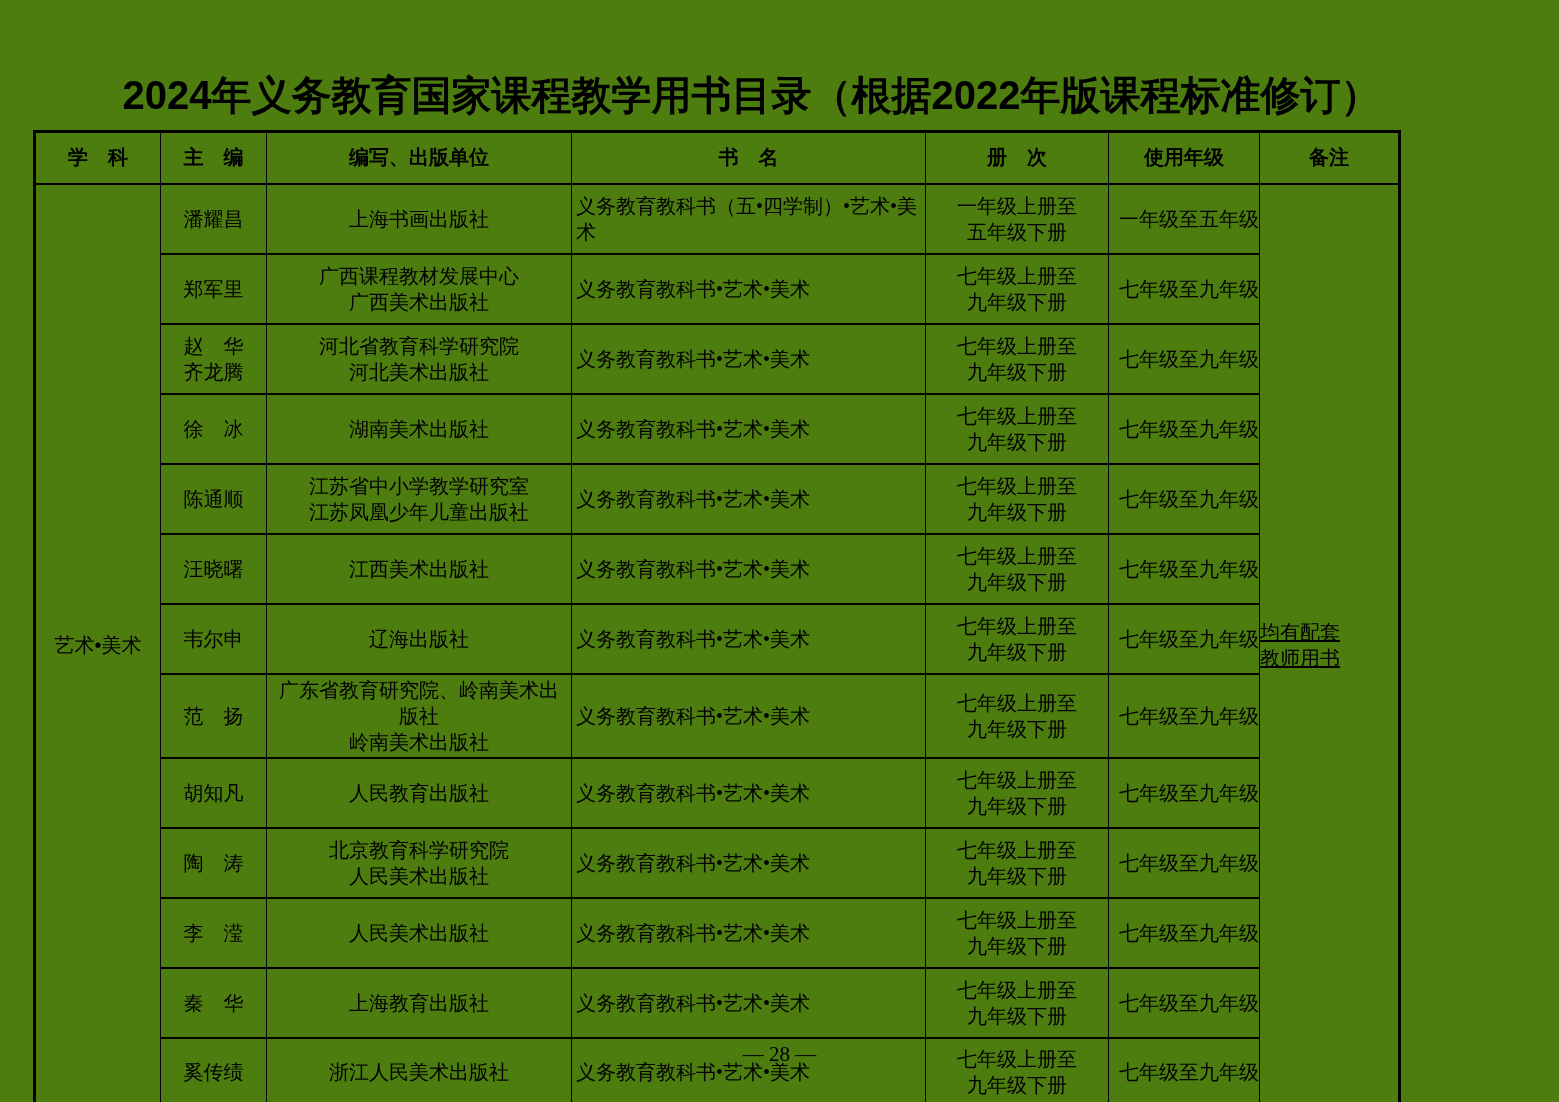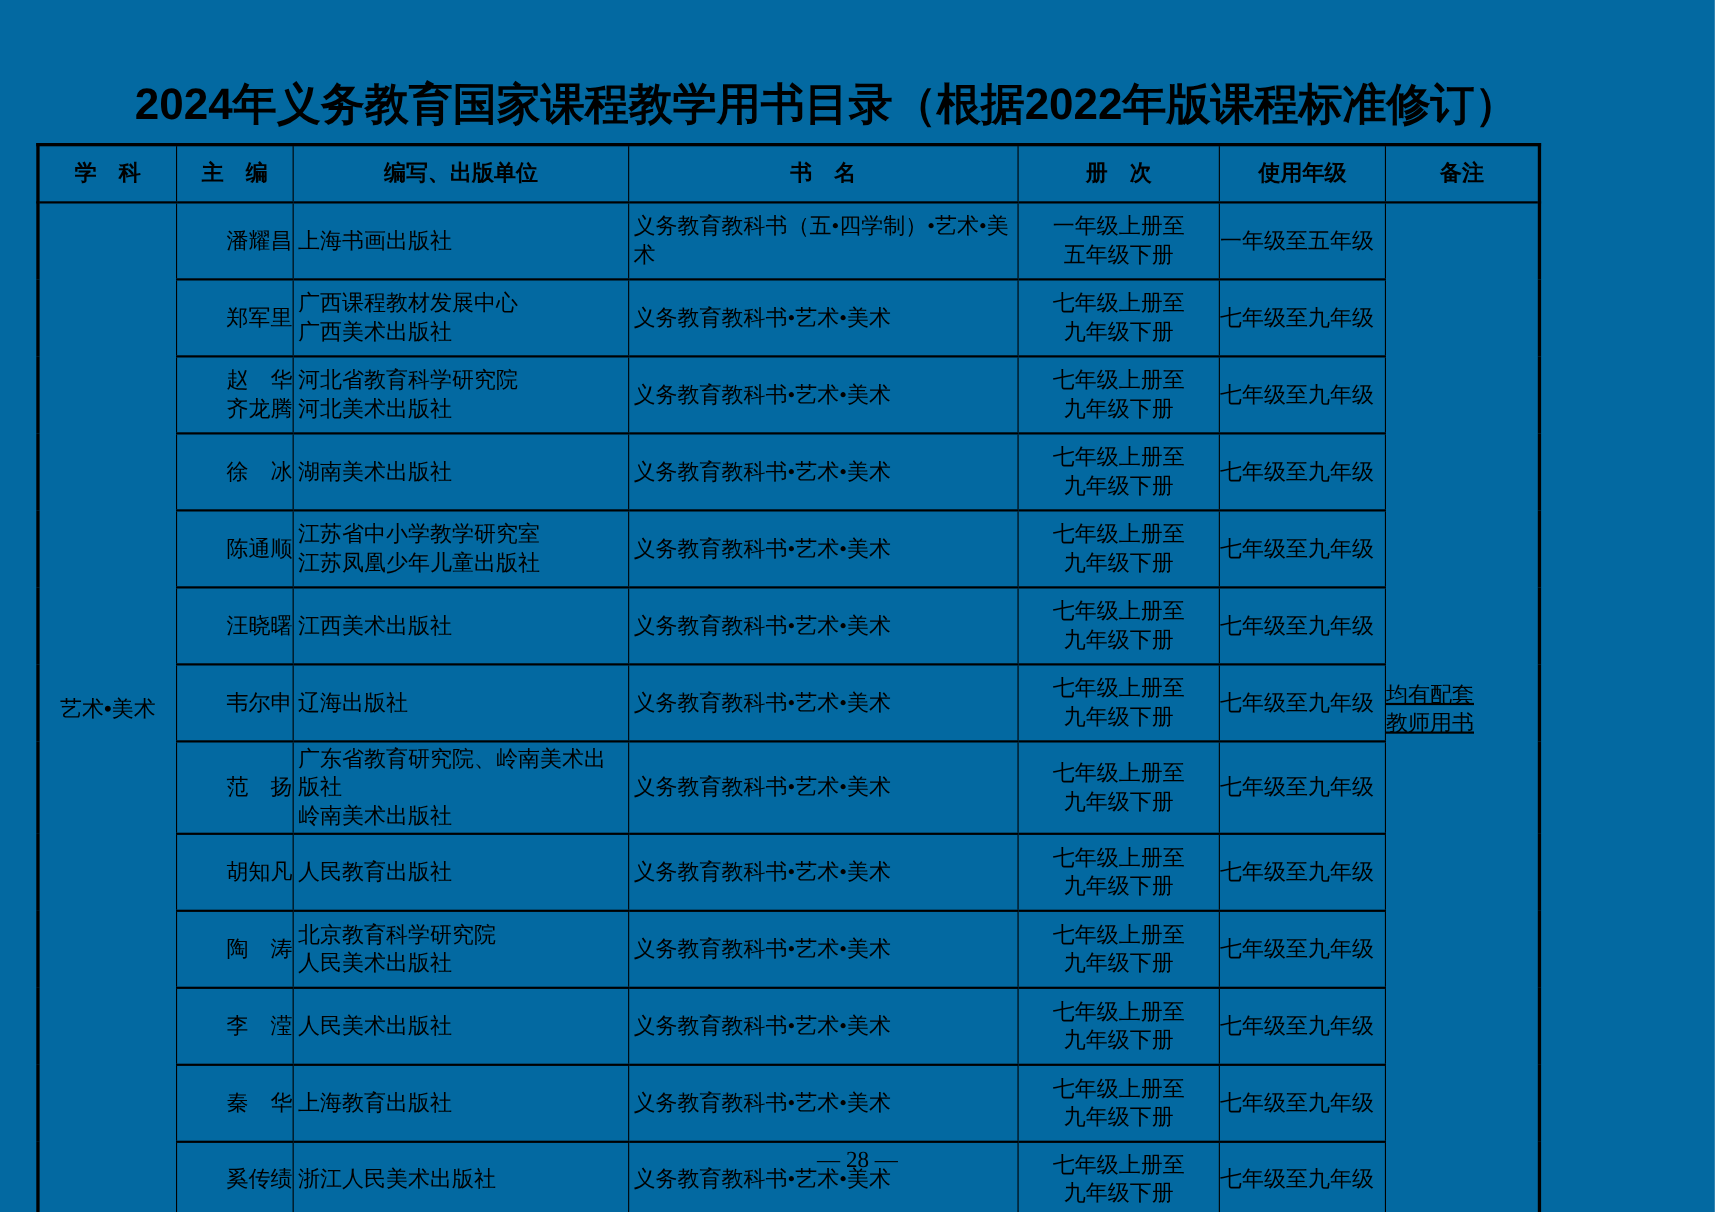--- a/index.html
+++ b/index.html
@@ -1,21 +1,21 @@
 <!DOCTYPE html>
 <html><head>
 <meta charset="utf-8">
 <style>
   * { margin: 0; padding: 0; box-sizing: border-box; }
   html, body { background: #ffffff; }
   .page {
     position: relative;
     width: 1559px;
     height: 1102px;
-    background: #0369a1;
+    background: #4d7c0f;
     overflow: hidden;
     color: #000;
   }
   .doc-title {
     position: absolute;
     top: 72px;
     left: 33px;
     width: 1437px;
     text-align: center;
     font-family: "Liberation Sans", sans-serif;
@@ -53,25 +53,25 @@
   td {
     font-family: "Liberation Serif", serif;
     font-size: 20px;
     line-height: 26px;
   }
   .cell-subject {
     font-family: "Liberation Sans", sans-serif;
     font-weight: normal;
     text-align: center;
   }
-  .cell-editor { text-align: right; white-space: pre-line; }
-  .cell-publisher { text-align: left; padding: 2px 4px; white-space: pre-line; }
+  .cell-editor { text-align: center; white-space: pre-line; }
+  .cell-publisher { text-align: center; padding: 2px 4px; white-space: pre-line; }
   .cell-book { text-align: left; padding: 2px 4px; }
   .cell-volume { text-align: center; white-space: pre-line; padding: 0; }
-  .cell-grade { text-align: left; padding: 0; }
+  .cell-grade { text-align: right; padding: 0; }
   .cell-note { text-align: left; white-space: pre-line; text-decoration: underline; }
   .page-footer {
     position: absolute;
     top: 1010px;
     left: 0;
     width: 100%;
     text-align: center;
     font-family: "Liberation Serif", serif;
     font-size: 21px;
     margin-top: 32px;

